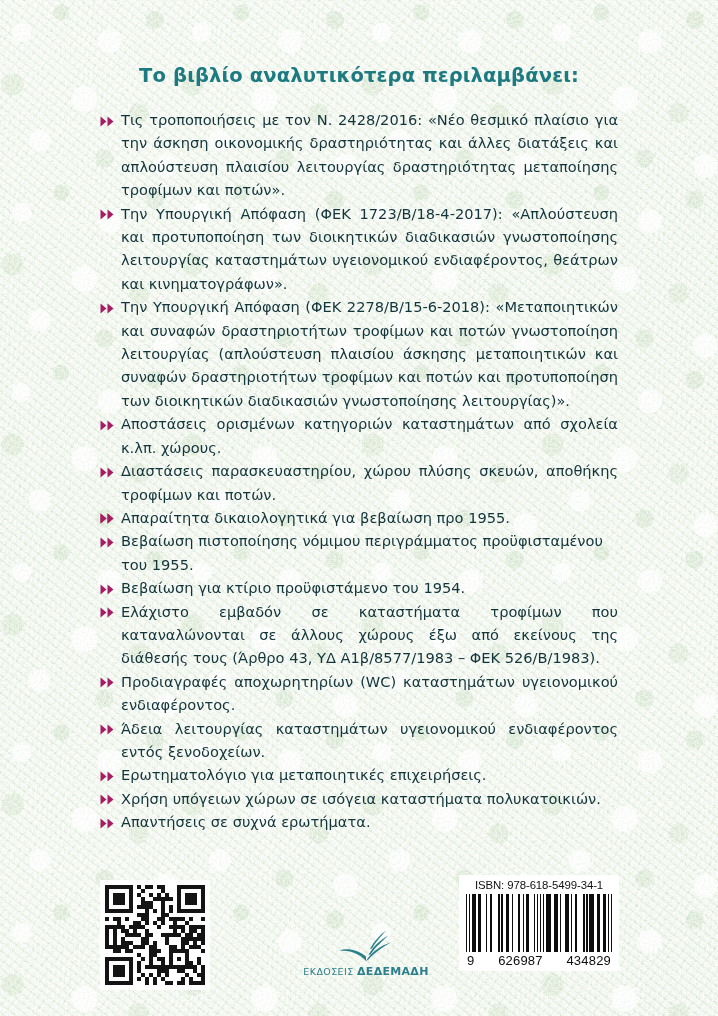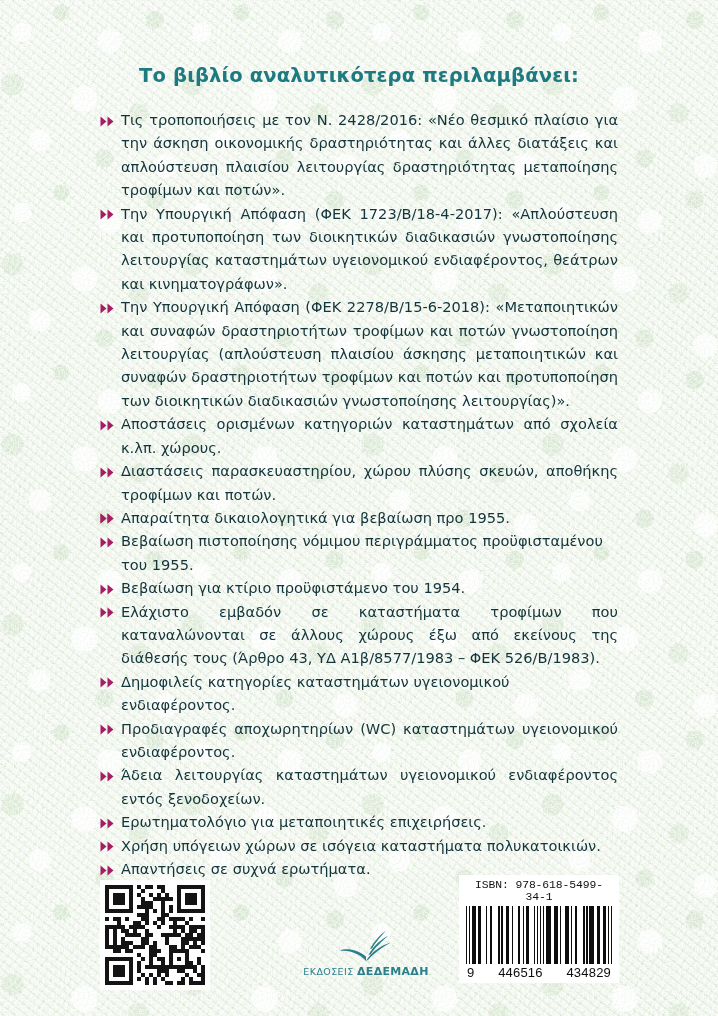--- a/index.html
+++ b/index.html
@@ -143,21 +143,21 @@
     background: #ffffff;
     padding: 4px 6px 3px 6px;
     box-sizing: border-box;
   }
   .isbn-text {
     font-size: 11.4px;
     color: #111111;
     text-align: center;
     letter-spacing: -0.1px;
     margin-bottom: 3px;
-    font-family: Liberation Mono, monospace;
+    font-family: Liberation Sans, sans-serif;
   }
   .barcode {
     height: 58px;
     display: flex;
     align-items: flex-end;
     justify-content: center;
     gap: 0;
   }
   .barcode span { display: block; background: #0d0d0d; }
   .barcode span.sp { background: transparent; }
@@ -234,26 +234,20 @@
             <path d="M0.5 0.5 L6.5 5.5 L0.5 10.5 Z" fill="#a51e63"></path>
             <path d="M7.5 0.5 L13.5 5.5 L7.5 10.5 Z" fill="#a51e63"></path>
           </svg>
         </span><span>Βεβαίωση για κτίριο προϋφιστάμενο του 1954.</span></div>
       <div class="item"><span class="bullet">
           <svg width="15" height="11" viewBox="0 0 15 11">
             <path d="M0.5 0.5 L6.5 5.5 L0.5 10.5 Z" fill="#a51e63"></path>
             <path d="M7.5 0.5 L13.5 5.5 L7.5 10.5 Z" fill="#a51e63"></path>
           </svg>
         </span><span>Ελάχιστο εμβαδόν σε καταστήματα τροφίμων που καταναλώνονται σε άλλους χώρους έξω από εκείνους της διάθεσής τους (Άρθρο 43, ΥΔ Α1β/8577/1983 – ΦΕΚ 526/Β/1983).</span></div>
-      <div class="item nojustify"><span class="bullet">
-          <svg width="15" height="11" viewBox="0 0 15 11">
-            <path d="M0.5 0.5 L6.5 5.5 L0.5 10.5 Z" fill="#a51e63"></path>
-            <path d="M7.5 0.5 L13.5 5.5 L7.5 10.5 Z" fill="#a51e63"></path>
-          </svg>
-        </span><span>Δημοφιλείς κατηγορίες καταστημάτων υγειονομικού ενδιαφέροντος.</span></div>
       <div class="item"><span class="bullet">
           <svg width="15" height="11" viewBox="0 0 15 11">
             <path d="M0.5 0.5 L6.5 5.5 L0.5 10.5 Z" fill="#a51e63"></path>
             <path d="M7.5 0.5 L13.5 5.5 L7.5 10.5 Z" fill="#a51e63"></path>
           </svg>
         </span><span>Προδιαγραφές αποχωρητηρίων (WC) καταστημάτων υγειονομικού ενδια­φέροντος.</span></div>
       <div class="item"><span class="bullet">
           <svg width="15" height="11" viewBox="0 0 15 11">
             <path d="M0.5 0.5 L6.5 5.5 L0.5 10.5 Z" fill="#a51e63"></path>
             <path d="M7.5 0.5 L13.5 5.5 L7.5 10.5 Z" fill="#a51e63"></path>
@@ -1017,17 +1011,17 @@
         <span class="sp" style="width: 1.55px; height: 58px;"></span>
         <span style="width: 1.55px; height: 58px;"></span>
         <span style="width: 1.55px; height: 58px;"></span>
         <span class="sp" style="width: 1.55px; height: 58px;"></span>
         <span style="width: 1.55px; height: 58px;"></span>
         <span class="sp" style="width: 1.55px; height: 58px;"></span>
         <span style="width: 1.55px; height: 58px;"></span>
       </div>
     <div class="bc-digits">
       <span>9</span>
-      <span>446516</span>
+      <span>626987</span>
       <span>434829</span>
     </div>
   </div>
 </div>
 
 </body></html>

